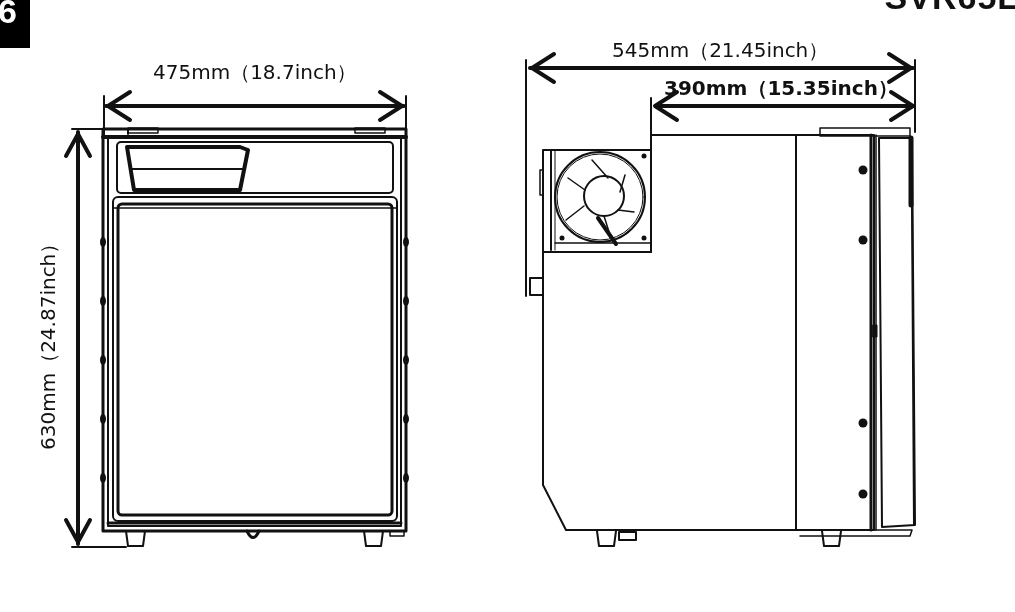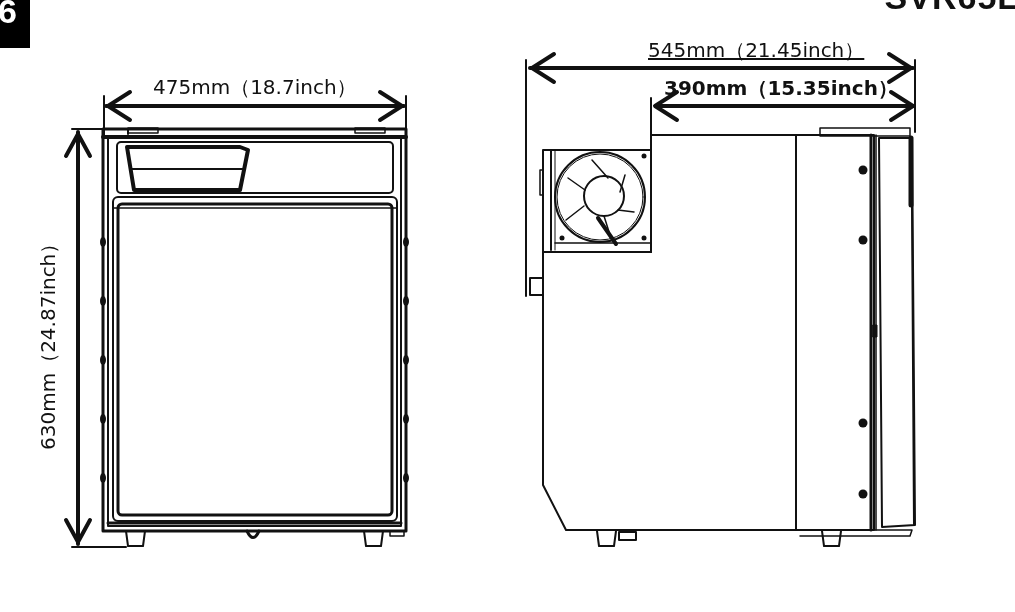--- a/index.html
+++ b/index.html
@@ -135,16 +135,16 @@
       </g>
       <path d="M796 530 L912 530 L910 536 L800 536" stroke-width="1.5"></path>
 
       <path d="M597 531 L599 546 L614 546 L616 531" stroke-width="2"></path>
       <path d="M619 532 L636 532 L636 540 L619 540 Z" stroke-width="2"></path>
       <path d="M822 531 L824 546 L839 546 L841 531" stroke-width="2"></path>
     </g>
   </g>
 </svg>
 
-<div class="dim-label" style="left:153px; top:74px;">475mm（18.7inch）</div>
+<div class="dim-label" style="left:153px; top:59px;">475mm（18.7inch）</div>
 <div class="dim-label" style="left:35px; top:450px; transform-origin:0 0; transform:rotate(-90deg);">630mm（24.87inch）</div>
-<div class="dim-label" style="left:648px; top:37px;text-decoration:underline;">545mm（21.45inch）</div>
+<div class="dim-label" style="left:612px; top:37px;">545mm（21.45inch）</div>
 <div class="dim-label" style="left:664px; top:75px;font-weight:bold;">390mm（15.35inch）</div>
 
 </body></html>

